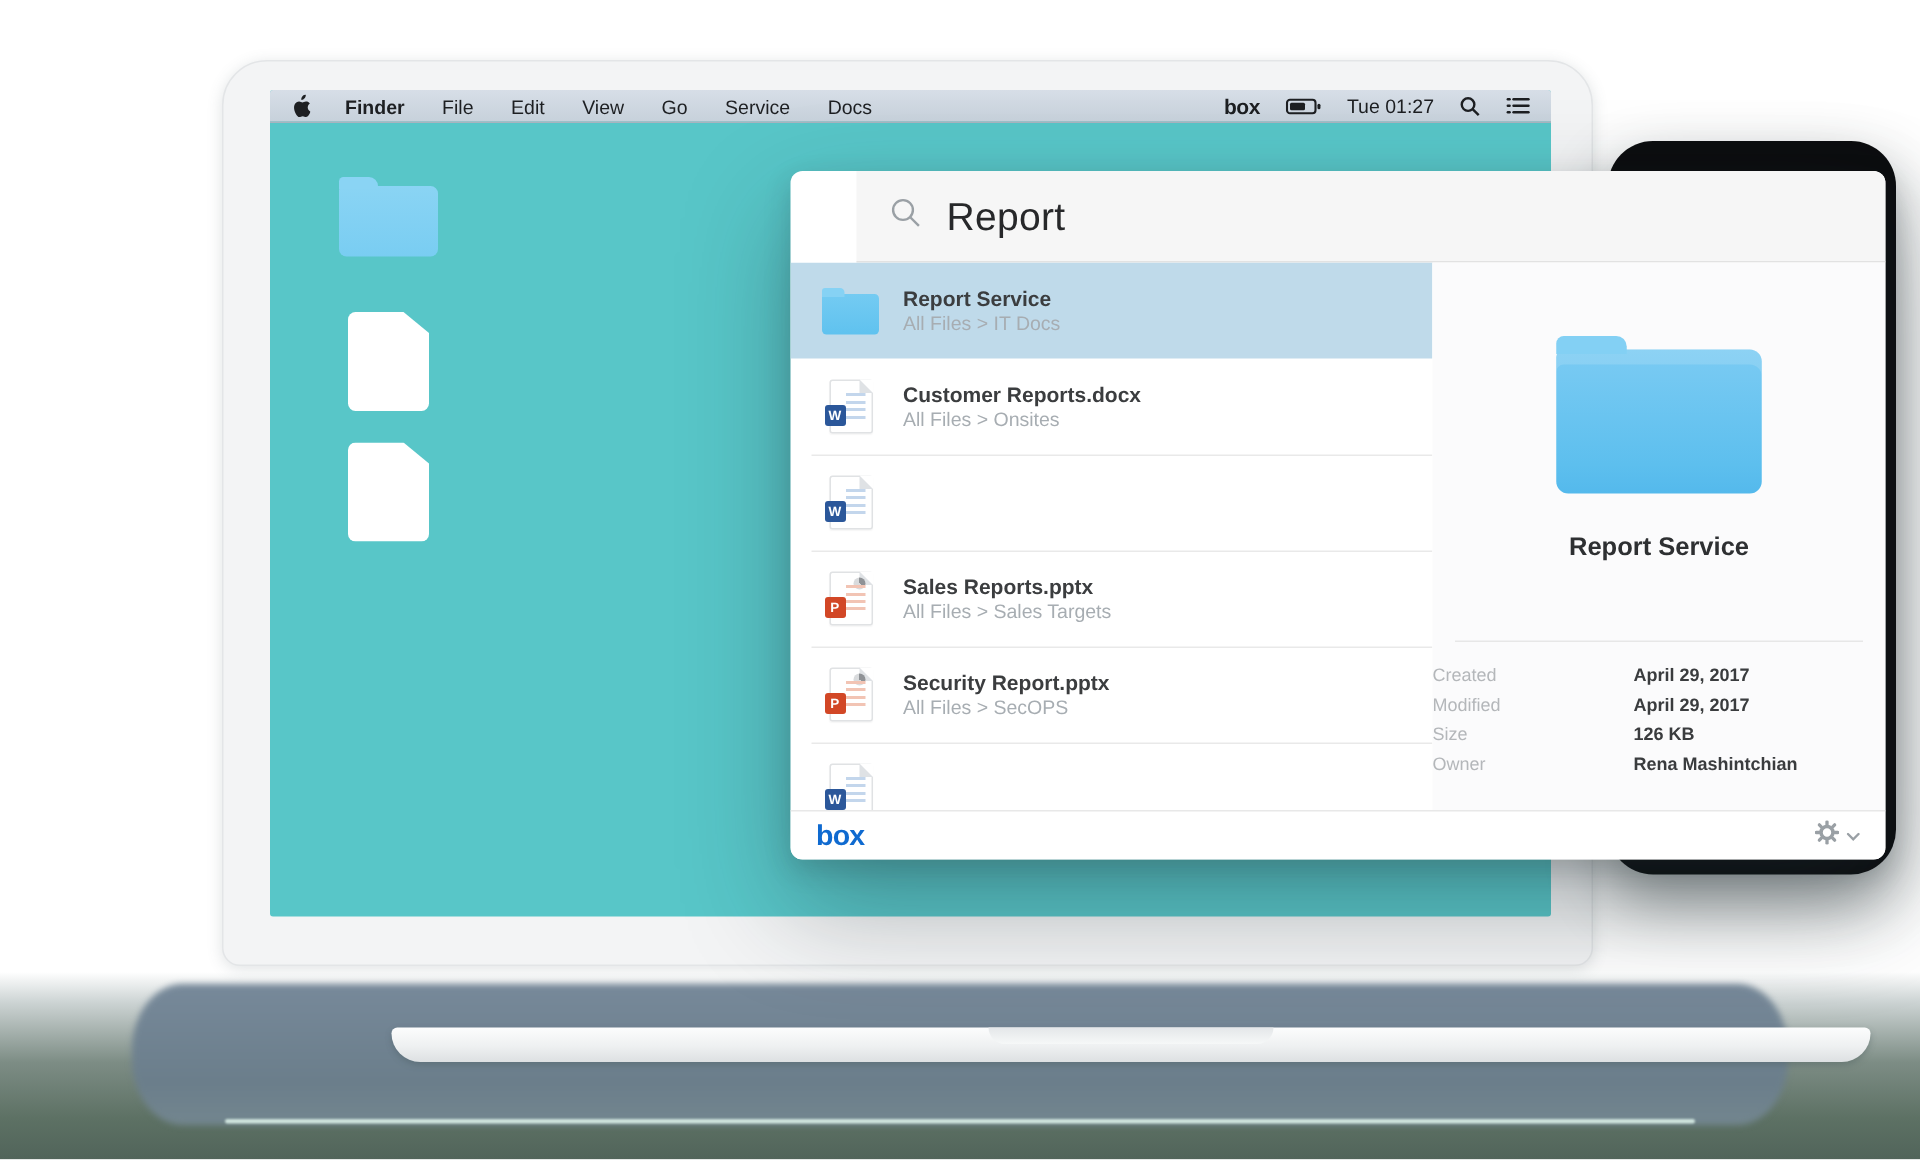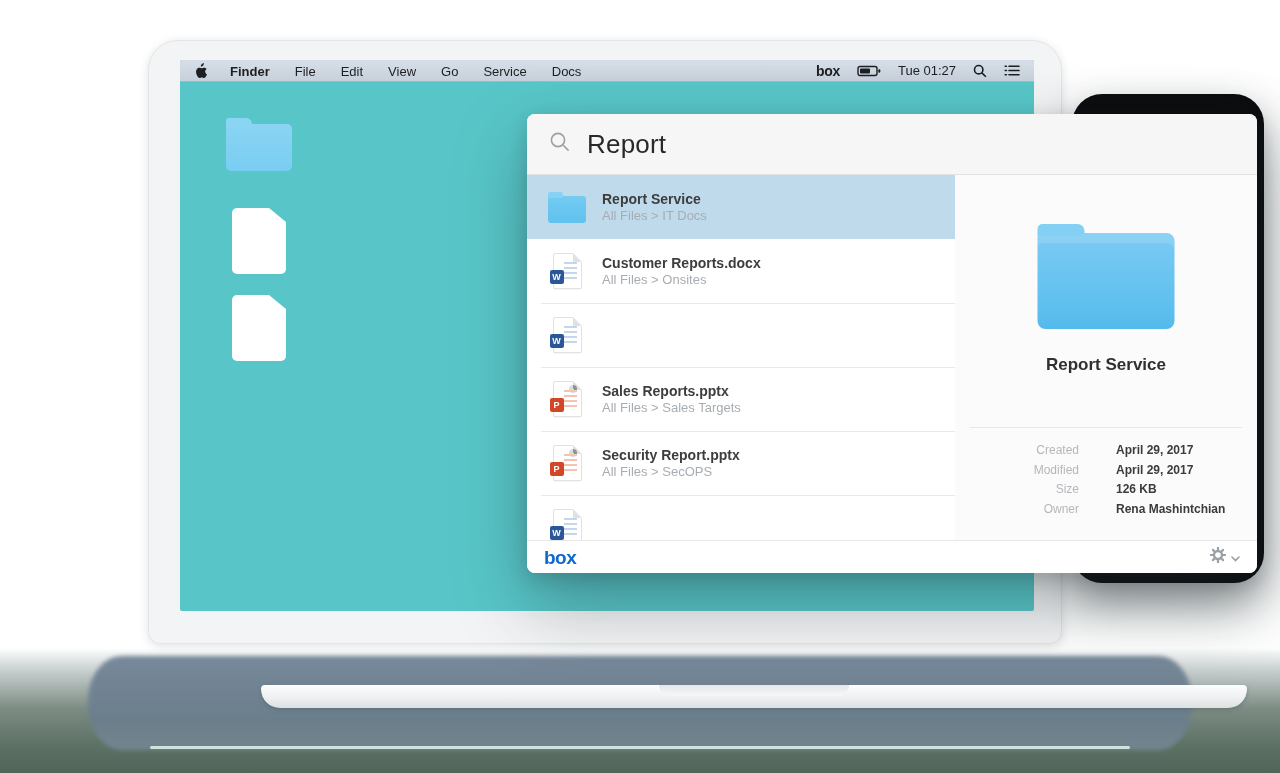--- a/index.html
+++ b/index.html
@@ -59,21 +59,21 @@
   .dark-window { position:absolute; left:1072px; top:94px; width:192px; height:489px;
                  background:#0c0d0f; border-radius:30px;
                  box-shadow:0 18px 40px rgba(35,48,50,.45); }
 
   
   .box-window { position:absolute; left:527px; top:114px; width:730px; height:459px;
                 background:#ffffff; border-radius:8px; overflow:hidden;
                 box-shadow:0 30px 70px rgba(25,40,45,.35), 0 6px 18px rgba(25,40,45,.18);
                 display:flex; flex-direction:column; }
   .search-header { flex:0 0 61px; background:#f6f6f6; border-bottom:1px solid #e2e2e2;
-                   display:flex; align-items:center; padding:0 22px; gap:16px; cursor:text; }
+                   display:flex; align-items:center; padding:0 22px; gap:16px; cursor:text;margin-left:44px; }
   .search-query { font-size:26px; color:#27282a; letter-spacing:.2px; }
 
   .window-body { flex:1; display:flex; min-height:0; }
   .results { width:428px; flex:0 0 428px; overflow:hidden; }
   .result-row { position:relative; height:64px; display:flex; align-items:center;
                 padding:0 16px 0 21px; gap:16px; cursor:default; }
   .result-row.selected { background:#bfdaea; }
   .result-row.divided::before { content:''; position:absolute; top:0; left:14px; right:0;
                                 height:1px; background:#e9e9e9; }
   .row-icon { flex:0 0 38px; display:flex; justify-content:center; }
@@ -112,22 +112,22 @@
                     border-radius:5px 8px 8px 8px;
                     box-shadow:inset 0 10px 0 rgba(255,255,255,.14); }
   .preview-folder::before { content:''; position:absolute; top:-9px; left:0; width:47px; height:12px;
                             background:#83d0f4; border-radius:5px 7px 0 0; }
   .preview-title { position:absolute; left:0; right:0; top:180px; text-align:center;
                    font-size:17px; font-weight:700; color:#2e3032; }
   .preview-divider { position:absolute; left:15px; right:15px; top:252px; height:1px; background:#e7e7e7; }
   .details { position:absolute; left:0; right:16px; top:266px;
              display:grid; grid-template-columns:124px 1fr; column-gap:10px;
              font-size:12px; line-height:19.5px; }
-  .detail-label { color:#b4b7ba; text-align:right; }
-  .detail-value { color:#3a3c3e; font-weight:700;margin-left:27px; }
+  .detail-label { color:#b4b7ba; }
+  .detail-value { color:#3a3c3e; font-weight:700; }
 
   
   .box-footer { flex:0 0 33px; border-top:1px solid #e8e8e8; background:#fff;
                 display:flex; align-items:center; padding:0 17px; }
   .box-logo { font-size:19px; font-weight:700; color:#0f6ad0; letter-spacing:-.5px; line-height:1; }
   .footer-actions { margin-left:auto; display:flex; align-items:center; gap:5px; cursor:pointer; }
 </style>
 </head>
 <body>
 

